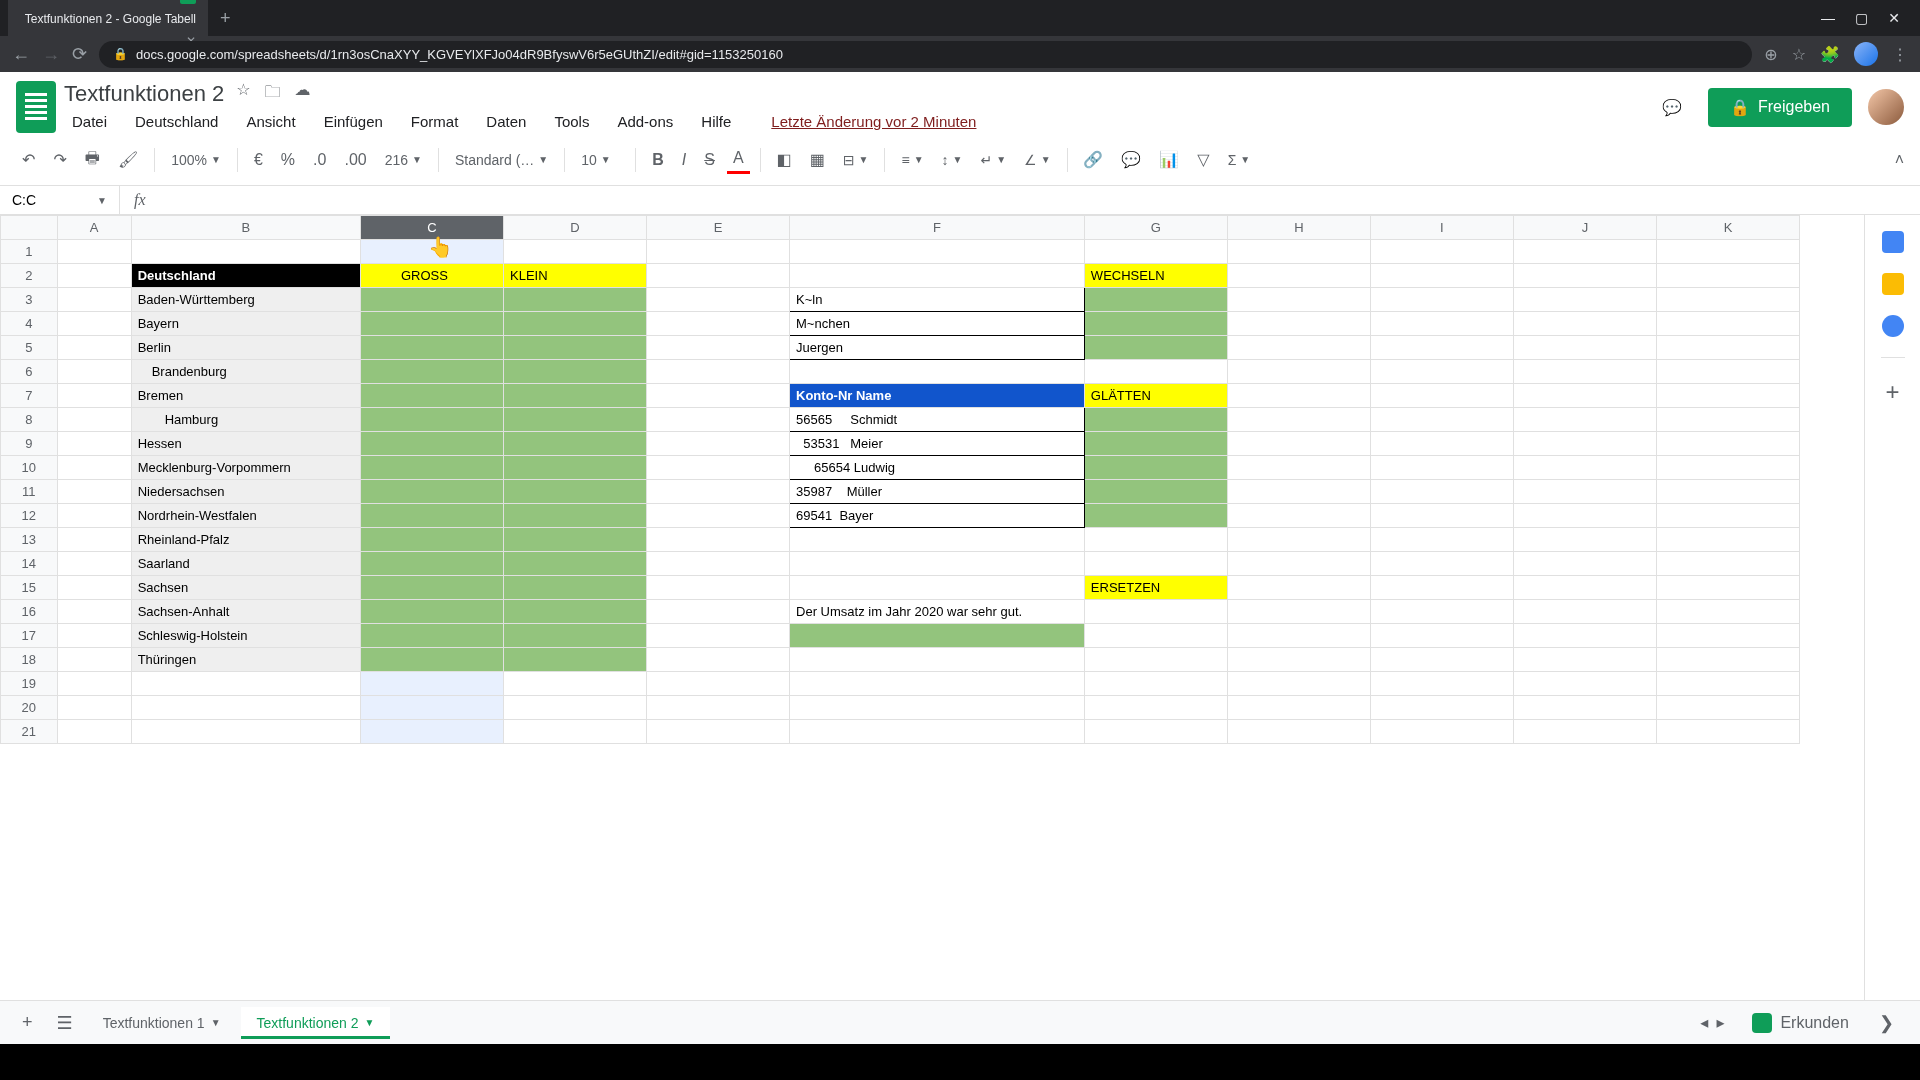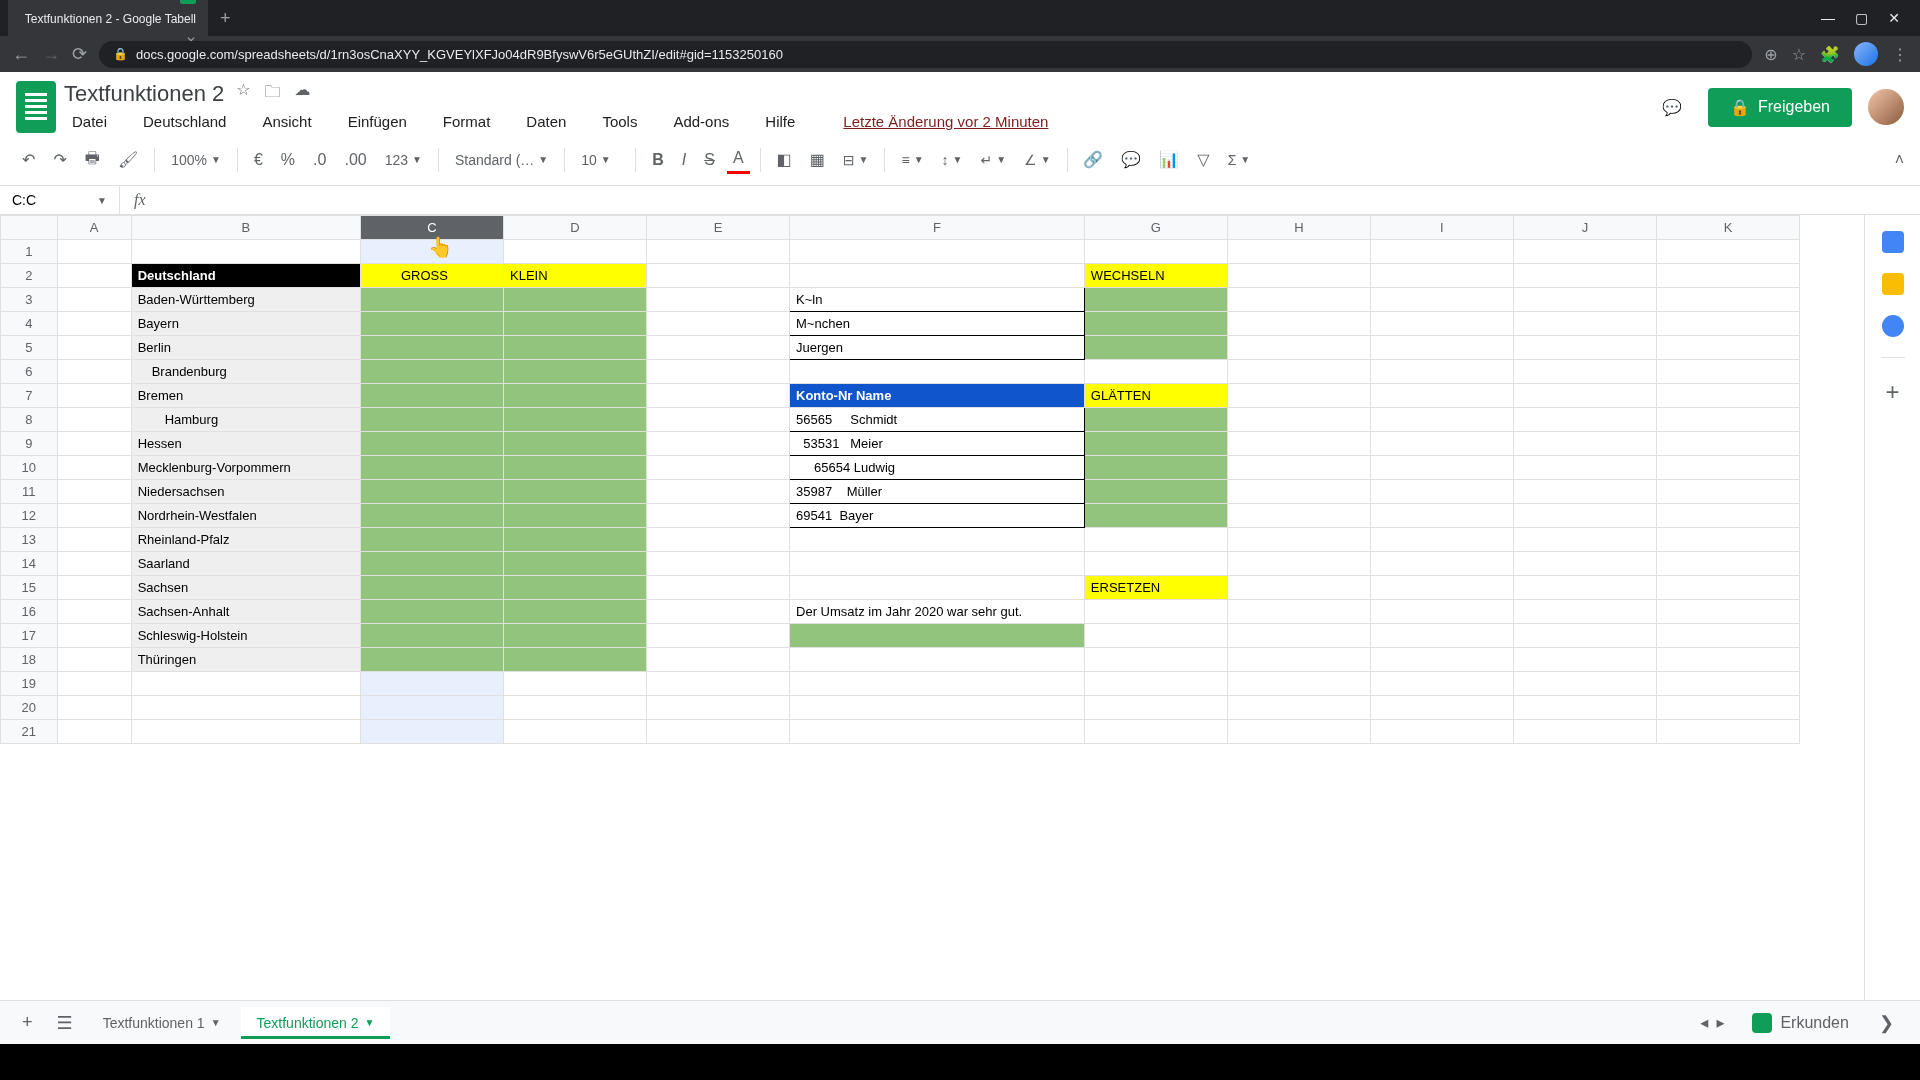--- a/index.html
+++ b/index.html
@@ -27,21 +27,21 @@
 
 
 .sheets-header { display: flex; align-items: center; padding: 8px 16px 0; gap: 8px; }
 .sheets-logo { width: 40px; height: 52px; background: #0f9d58; border-radius: 4px; position: relative; display:flex; align-items:center; justify-content:center; }
 .sheets-logo::after { content:""; position:absolute; width:22px; height:28px; background: repeating-linear-gradient(#fff,#fff 3px,#0f9d58 3px,#0f9d58 6px); }
 .title-area { display: flex; flex-direction: column; gap: 2px; }
 .title-row { display: flex; align-items: center; gap: 12px; }
 .doc-title { font-size: 22px; color: #3c4043; }
 .title-icons { display:flex; gap:14px; color:#5f6368; }
 .title-icons span { cursor:pointer; }
-.menu-bar { display: flex; gap: 20px; font-size: 15px; color: #202124; align-items:center; }
+.menu-bar { display: flex; gap: 12px; font-size: 15px; color: #202124; align-items:center; }
 .menu-bar span { padding: 4px 8px; cursor: pointer; }
 .last-edit { color: #7f1d1d; text-decoration: underline; margin-left: 12px; }
 .header-right { margin-left: auto; display: flex; align-items: center; gap: 16px; }
 .comment-btn { width:40px; height:40px; border-radius:50%; display:flex; align-items:center; justify-content:center; color:#5f6368; cursor:pointer; }
 .share-btn { background: #0f9d58; color: #fff; padding: 10px 22px; border-radius: 4px; font-size: 16px; font-weight: 500; display:flex; align-items:center; gap:8px; cursor:pointer; }
 .avatar-big { width: 36px; height: 36px; border-radius: 50%; background: linear-gradient(135deg,#f4c7a8,#8b5a3c); }
 
 
 .toolbar { display: flex; align-items: center; padding: 8px 16px; gap: 6px; border-bottom: 1px solid #e0e0e0; color:#5f6368; }
 .tb-btn { padding: 4px 6px; cursor: pointer; font-size:16px; display:flex; align-items:center; }
@@ -177,21 +177,21 @@
     <div class="tb-select">
         <span>100%</span>
         <span class="caret">▼</span>
       </div>
     <span class="tb-sep"></span>
     <span class="tb-btn">€</span>
     <span class="tb-btn">%</span>
     <span class="tb-btn">.0</span>
     <span class="tb-btn">.00</span>
     <div class="tb-select">
-        <span>123</span>
+        <span>216</span>
         <span class="caret">▼</span>
       </div>
     <span class="tb-sep"></span>
     <div class="tb-select" style="min-width:100px">
         <span>Standard (…</span>
         <span class="caret">▼</span>
       </div>
     <span class="tb-sep"></span>
     <div class="tb-select" style="min-width:50px">
         <span>10</span>

